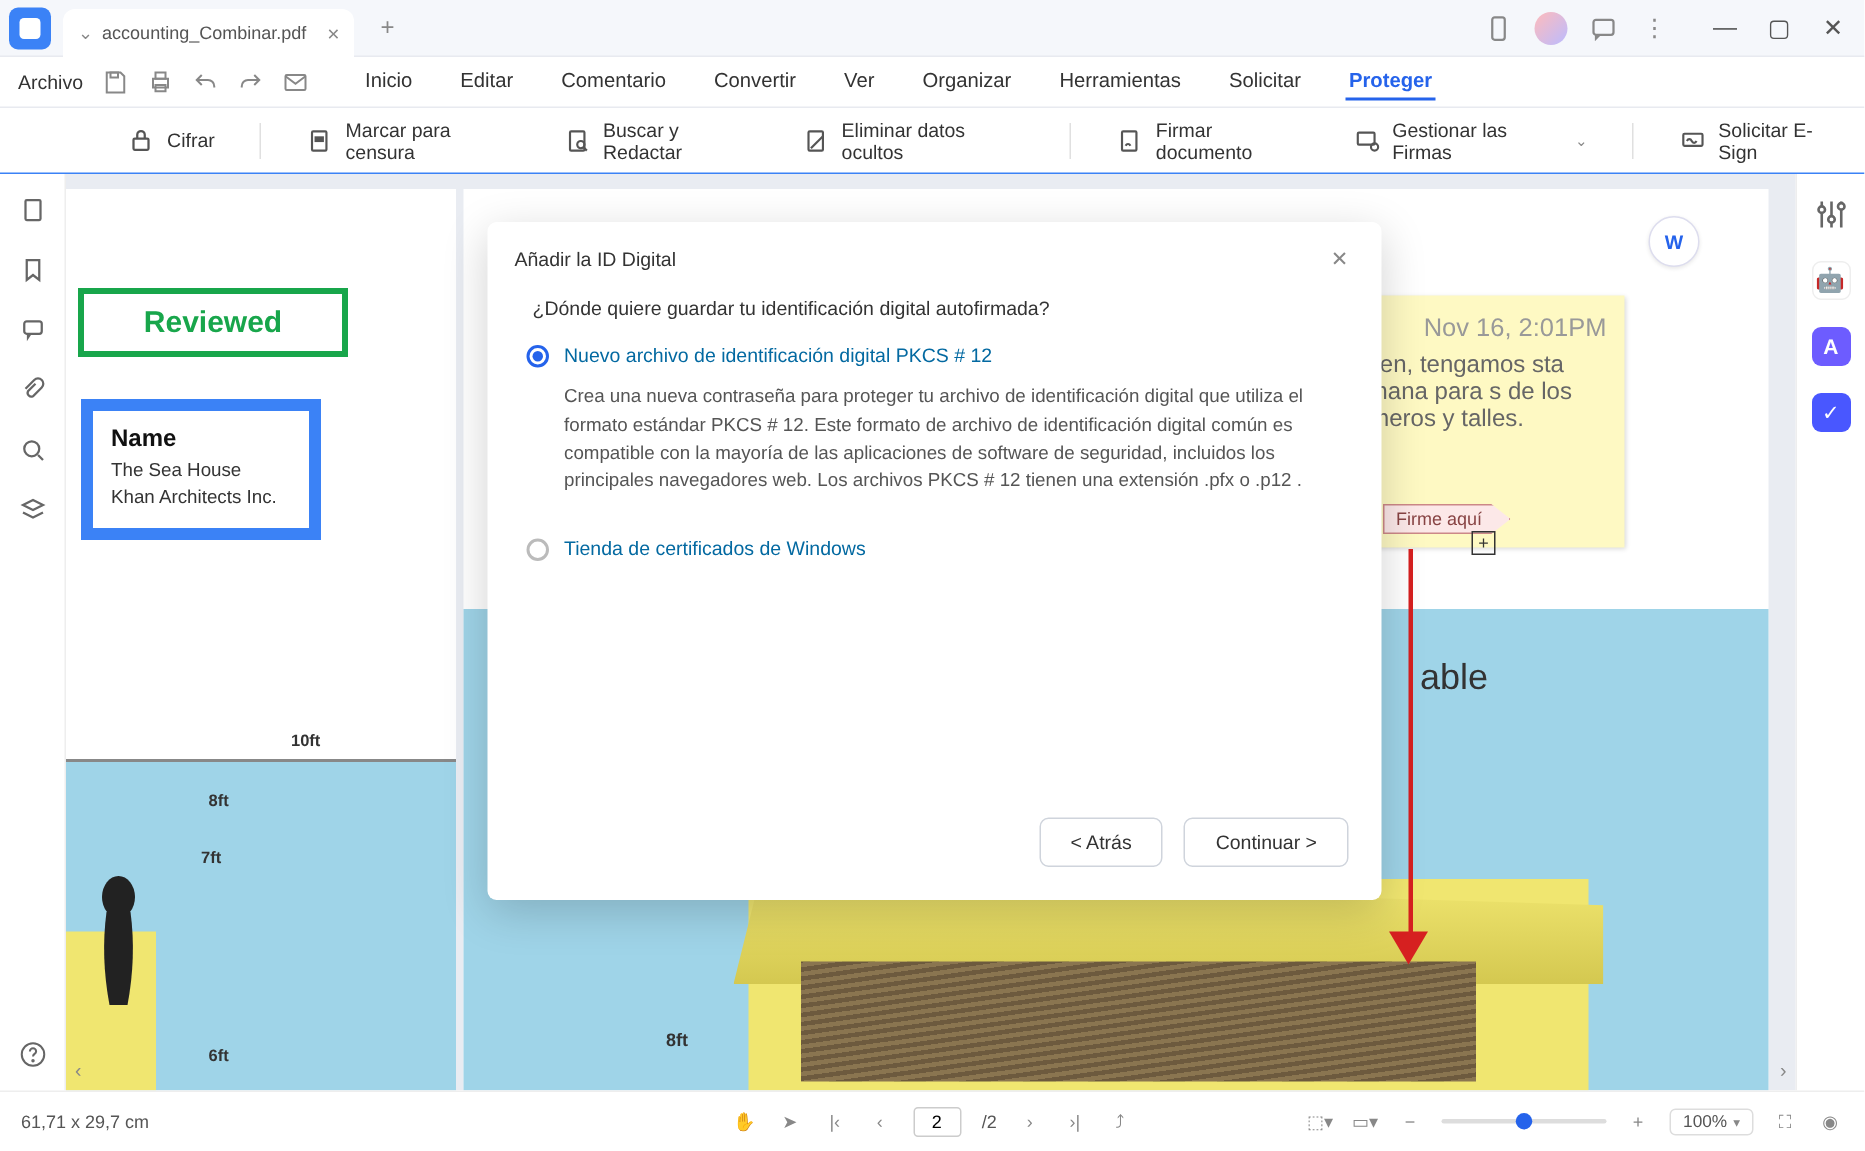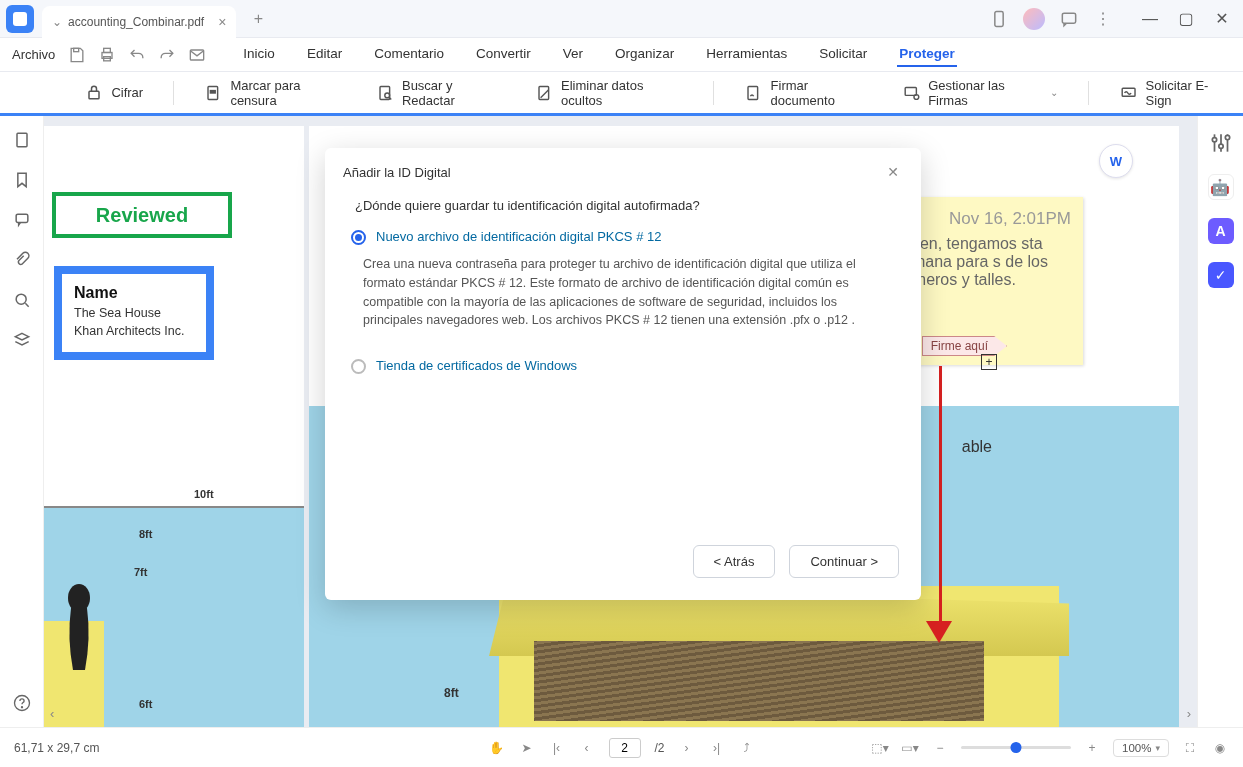--- a/index.html
+++ b/index.html
@@ -23,21 +23,21 @@
 .menubar { height: 34px; display: flex; align-items: center; padding: 0 10px; border-bottom: 1px solid #e8eaf0; gap: 4px; }
 .menu-left { display: flex; gap: 10px; align-items: center; }
 .menu-icon { width: 20px; height: 20px; color: #888; display: flex; align-items: center; justify-content: center; }
 .menu-tabs { display: flex; gap: 28px; margin-left: 30px; }
 .menu-tab { font-size: 13.5px; color: #333; cursor: pointer; padding: 4px 2px; }
 .menu-tab.active { color: #2563eb; font-weight: 600; border-bottom: 2px solid #2563eb; }
 .menu-right { margin-left: auto; display: flex; align-items: center; gap: 12px; }
 .share-btn { border: 1px solid #d0d5dd; border-radius: 6px; padding: 3px 12px; font-size: 12.5px; color: #333; cursor: pointer; }
 
 
-.ribbon { height: 44px; display: flex; align-items: center; padding: 0 12px; gap: 30px; border-bottom: 3px solid #3b82f6; }
+.ribbon { height: 44px; display: flex; align-items: center; padding: 0 12px; gap: 30px; border-bottom: 1px solid #3b82f6; }
 .ribbon-item { display: flex; align-items: center; gap: 7px; font-size: 13px; color: #333; cursor: pointer; }
 .ribbon-sep { width: 1px; height: 24px; background: #e0e0e0; }
 .ribbon-icon { width: 20px; height: 20px; color: #555; display:flex; align-items:center; justify-content:center; }
 
 
 .main { display: flex; height: 611px; }
 .left-rail { width: 44px; background: #fff; border-right: 1px solid #eee; display: flex; flex-direction: column; align-items: center; padding-top: 14px; gap: 20px; }
 .rail-icon { width: 20px; height: 20px; color: #666; cursor: pointer; display:flex; align-items:center; justify-content:center; }
 .rail-bottom { margin-top: auto; margin-bottom: 14px; }
 
@@ -61,21 +61,21 @@
 .sky { position: absolute; left: 0; top: 280px; width: 870px; height: 440px; background: #9fd4e8; }
 .house2 { position: absolute; left: 190px; top: 460px; width: 560px; height: 260px; background: #f0e670; }
 .roof { position: absolute; left: 180px; top: 460px; width: 580px; height: 70px; background: linear-gradient(180deg,#f0e670 0%,#d4c850 100%); clip-path: polygon(0 100%, 3% 0, 100% 25%, 100% 100%); }
 .ft-label2 { position: absolute; font-size: 12px; color: #333; font-weight: 600; }
 
 
 .sticky { position: absolute; right: 64px; top: 71px; width: 200px; height: 168px; background: #fef9c3; padding: 12px; font-size: 16px; color: #666; box-shadow: 1px 1px 3px rgba(0,0,0,0.15); }
 .sticky .snote-date { text-align: right; font-size: 17px; color: #999; margin-bottom: 6px; }
 .sign-here { position: absolute; right: 140px; top: 210px; background: #fce8e8; border: 1px solid #c88; padding: 2px 18px 2px 8px; font-size: 12px; color: #844; clip-path: polygon(0 0, 85% 0, 100% 50%, 85% 100%, 0 100%); }
 .plus-box { position: absolute; right: 150px; top: 228px; width: 16px; height: 16px; border: 1.5px solid #333; display:flex; align-items:center; justify-content:center; font-size: 12px; color: #333; }
-.able-text { position: absolute; right: 155px; top: 312px; font-size: 16px; color: #333; }
+.able-text { position: absolute; right: 155px; top: 312px; font-size: 24px; color: #333; }
 .arrow-line { position: absolute; right: 205px; top: 240px; width: 3px; height: 260px; background: #d62020; }
 .arrow-head { position: absolute; right: 195px; top: 495px; width: 0; height: 0; border-left: 13px solid transparent; border-right: 13px solid transparent; border-top: 22px solid #d62020; }
 
 
 .word-float { position: absolute; right: 14px; top: 18px; width: 34px; height: 34px; border-radius: 50%; background: #fff; border: 1px solid #dde; display:flex; align-items:center; justify-content:center; color: #2563eb; font-weight: 700; font-size: 13px; box-shadow: 0 1px 3px rgba(0,0,0,0.1); }
 
 
 .right-rail { width: 46px; background: #fff; border-left: 1px solid #eee; display: flex; flex-direction: column; align-items: center; padding-top: 14px; gap: 18px; }
 .rr-icon { width: 26px; height: 26px; border-radius: 6px; display:flex; align-items:center; justify-content:center; font-size: 14px; }
 
@@ -84,21 +84,21 @@
 .dialog-header { padding: 14px 18px 10px; display: flex; align-items: center; }
 .dialog-title { font-size: 13px; color: #333; }
 .dialog-close { margin-left: auto; color: #888; font-size: 14px; cursor: pointer; width: 20px; height: 20px; display:flex; align-items:center; justify-content:center; }
 .dialog-body { padding: 6px 26px; font-size: 13px; color: #333; }
 .dialog-q { margin-bottom: 16px; margin-left: 4px; }
 .radio-row { display: flex; align-items: flex-start; gap: 10px; margin-bottom: 10px; }
 .radio { width: 15px; height: 15px; border-radius: 50%; border: 2px solid #2563eb; display:flex; align-items:center; justify-content:center; margin-top: 1px; flex-shrink: 0; }
 .radio.checked::after { content: ""; width: 7px; height: 7px; border-radius: 50%; background: #2563eb; }
 .radio.unchecked { border-color: #bbb; }
 .radio-label { font-size: 13px; color: #0369a1; }
-.radio-desc { font-size: 12.5px; color: #555; line-height: 1.5; margin-left: 12px; margin-bottom: 28px; }
+.radio-desc { font-size: 12.5px; color: #555; line-height: 1.5; margin-left: 25px; margin-bottom: 28px; }
 .dialog-footer { margin-top: auto; padding: 14px 22px 22px; display: flex; justify-content: flex-end; gap: 14px; }
 .dlg-btn { border: 1px solid #cfd4dc; background: #fff; border-radius: 6px; padding: 8px 20px; font-size: 13px; color: #333; cursor: pointer; }
 
 
 .statusbar { position: absolute; left: 0; right: 0; bottom: 0; height: 40px; border-top: 1px solid #eee; display: flex; align-items: center; padding: 0 14px; font-size: 12px; color: #555; background: #fff; }
 .sb-left { }
 .sb-center { position: absolute; left: 50%; transform: translateX(-50%); display: flex; align-items: center; gap: 14px; }
 .sb-center .nav-icon { color: #888; cursor: pointer; width:16px; display:flex; justify-content:center; }
 .page-input { width: 32px; height: 20px; border: 1px solid #ccc; border-radius: 3px; text-align: center; font-size: 12px; }
 .sb-right { margin-left: auto; display: flex; align-items: center; gap: 12px; }

